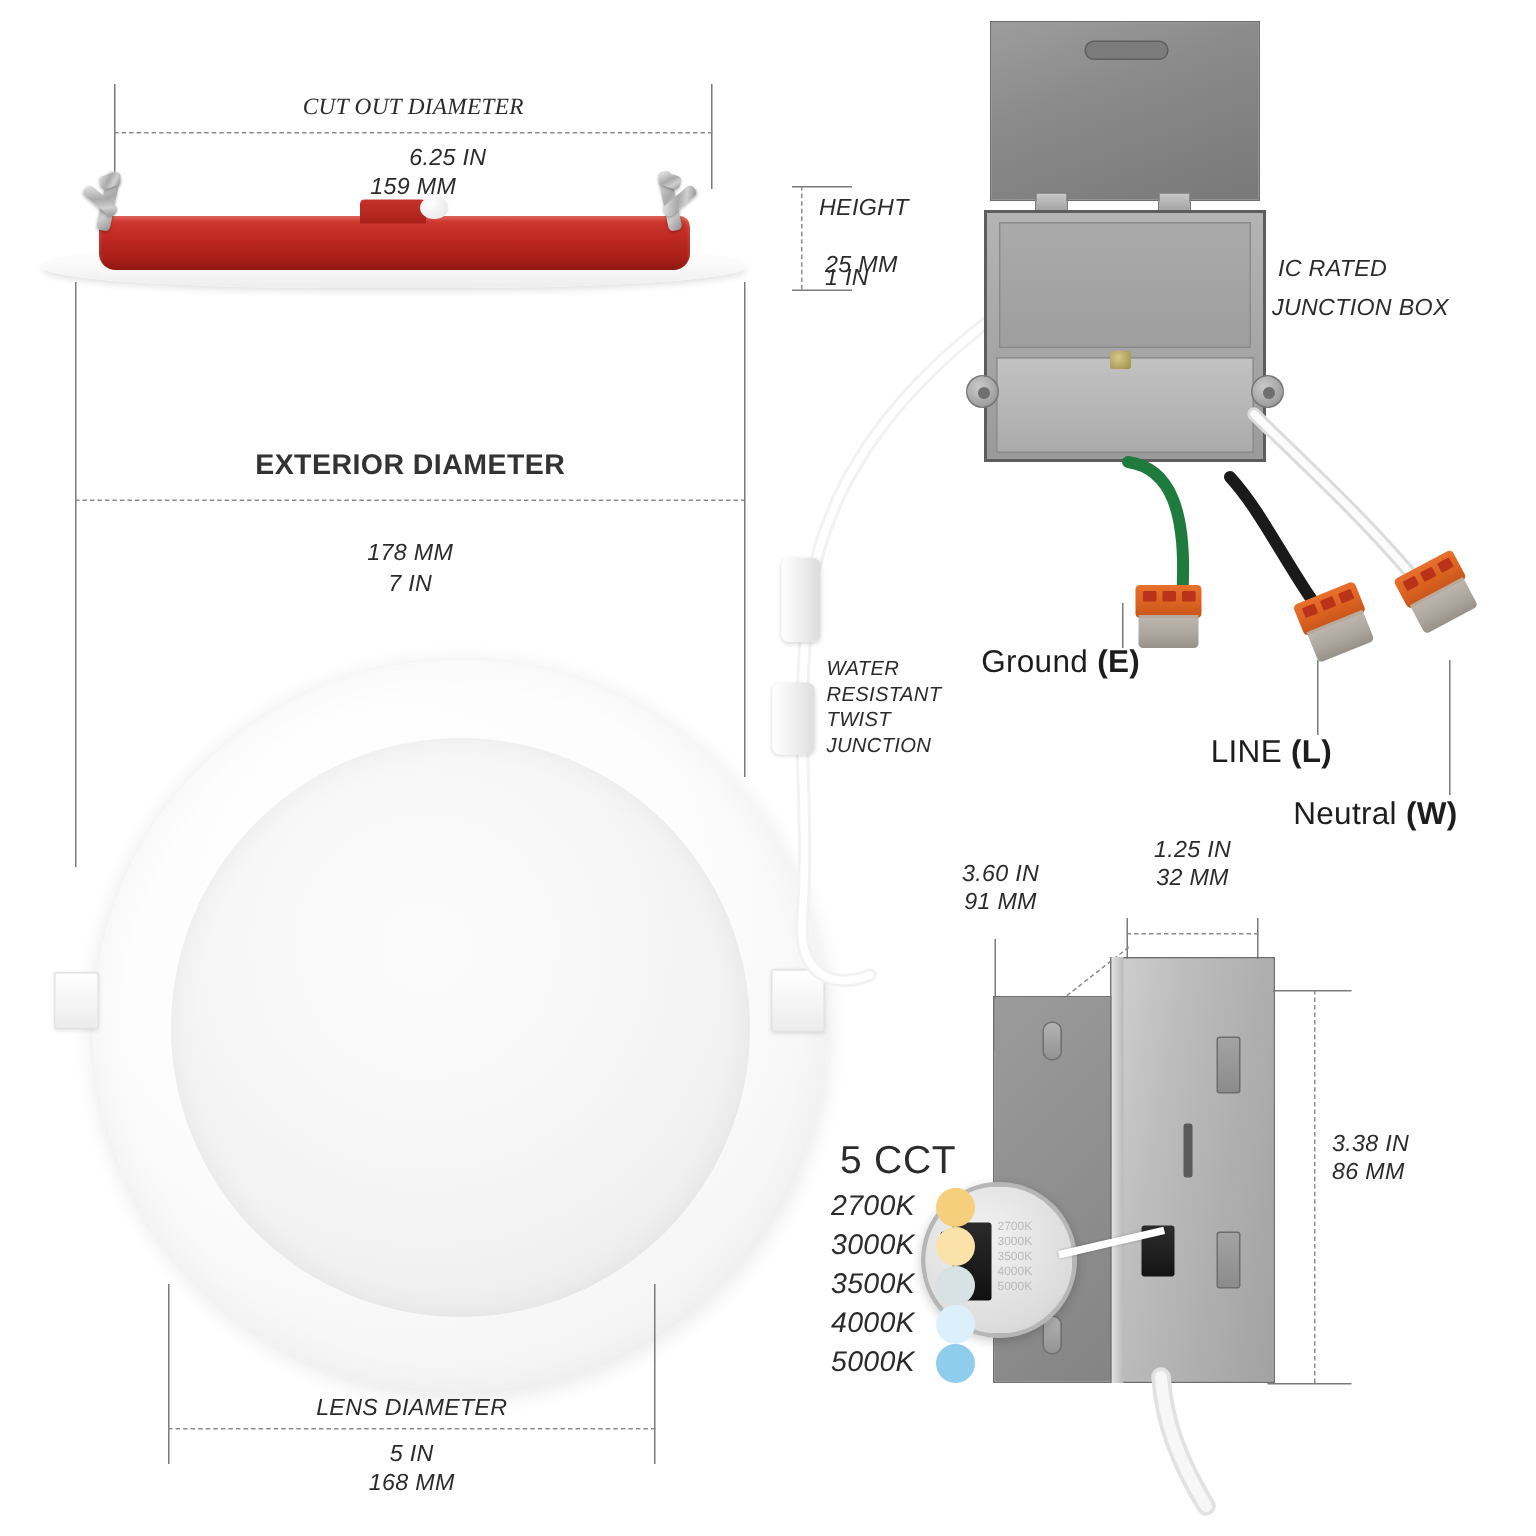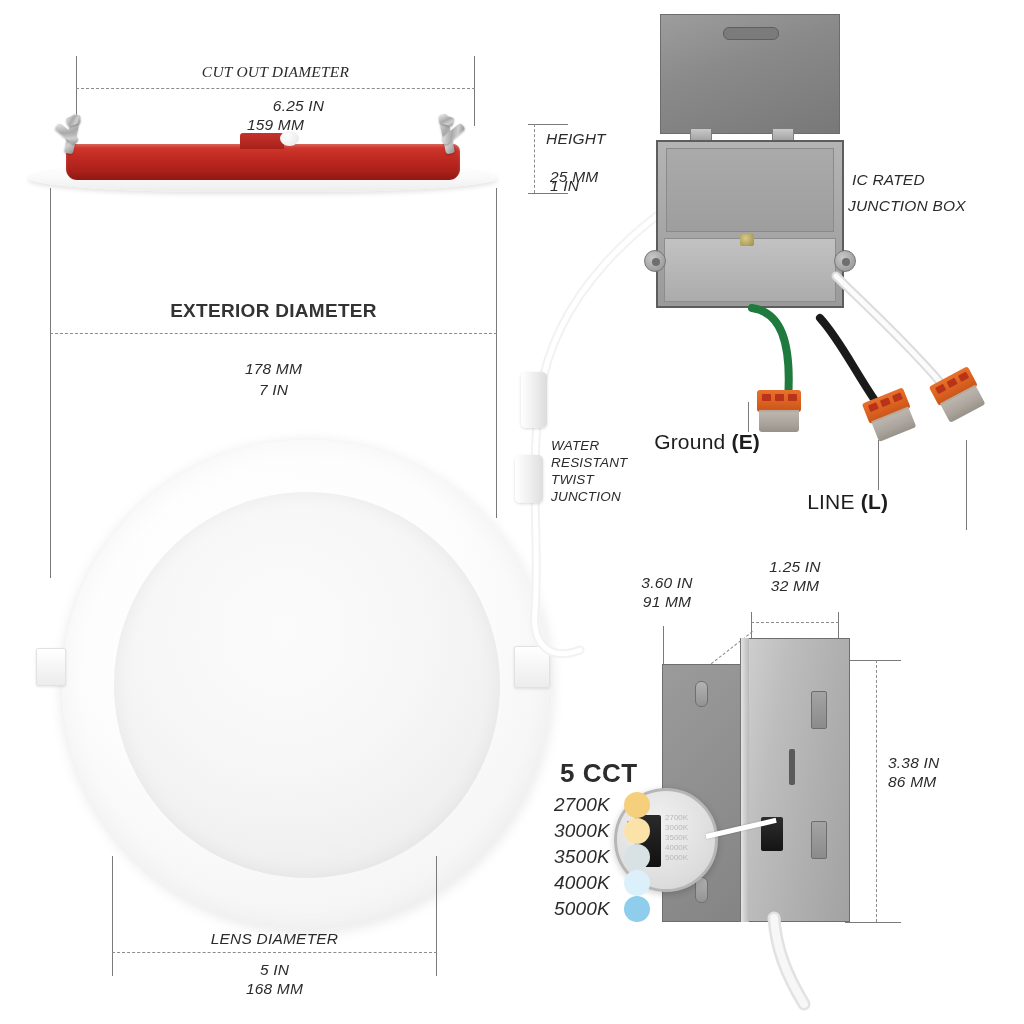--- a/index.html
+++ b/index.html
@@ -371,20 +371,23 @@
   <div class="abs wire-label" style="left:630px; top:406px;">
     <span>Ground</span><span> </span><b>(E)</b>
   </div>
   <div class="abs vline" style="left:748px; top:402px; height:30px;"></div>
 
   <div class="abs wire-label" style="left:783px; top:466px;">
     <span>LINE</span><span> </span><b>(L)</b>
   </div>
   <div class="abs vline" style="left:878px; top:440px; height:50px;"></div>
 
+  <div class="abs wire-label" style="left:838px; top:507px;">
+    <span>Neutral</span><span> </span><b>(W)</b>
+  </div>
   <div class="abs vline" style="left:966px; top:440px; height:90px;"></div>
 
   <div class="abs dimtxt center" style="left:612px; top:573px; width:110px;">3.60 IN</div>
   <div class="abs dimtxt center" style="left:612px; top:592px; width:110px;">91 MM</div>
 
   <div class="abs dimtxt center" style="left:740px; top:557px; width:110px;">1.25 IN</div>
   <div class="abs dimtxt center" style="left:740px; top:576px; width:110px;">32 MM</div>
 
   <div class="abs vline" style="left:751px; top:612px; height:40px;"></div>
   <div class="abs vline" style="left:838px; top:612px; height:40px;"></div>
@@ -423,21 +426,21 @@
 5000K</div>
     </div>
     <div id="mag-pointer"></div>
   </div>
 
   <svg class="abs" style="left:760px; top:918px; width:120px; height:110px; overflow:visible;">
     <path d="M 14 0 C 16 30, 26 56, 44 86" fill="none" stroke="#e2e2e2" stroke-width="13" stroke-linecap="round"></path>
     <path d="M 14 0 C 16 30, 26 56, 44 86" fill="none" stroke="#f7f7f7" stroke-width="8" stroke-linecap="round"></path>
   </svg>
 
-  <div class="abs cct-title" style="left:560px; top:758px;font-weight:bold;">5 CCT</div>
+  <div class="abs cct-title" style="left:560px; top:758px;">5 CCT</div>
 
   <div class="abs" style="left:554px; top:794px;">
     <span class="cct-row-label">2700K</span>
   </div>
   <div class="cct-dot abs" style="left:624px; top:792px; background:#f6cf7d;"></div>
 
   <div class="abs" style="left:554px; top:820px;">
     <span class="cct-row-label">3000K</span>
   </div>
   <div class="cct-dot abs" style="left:624px; top:818px; background:#fae2a8;"></div>

